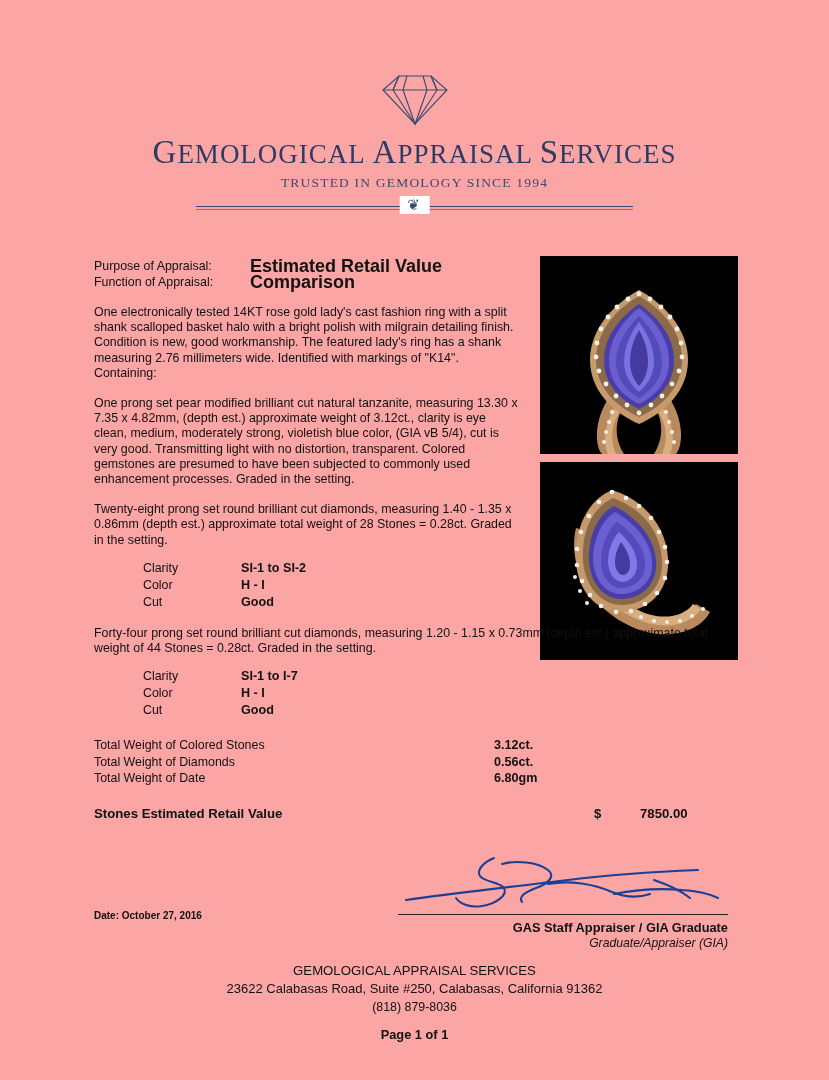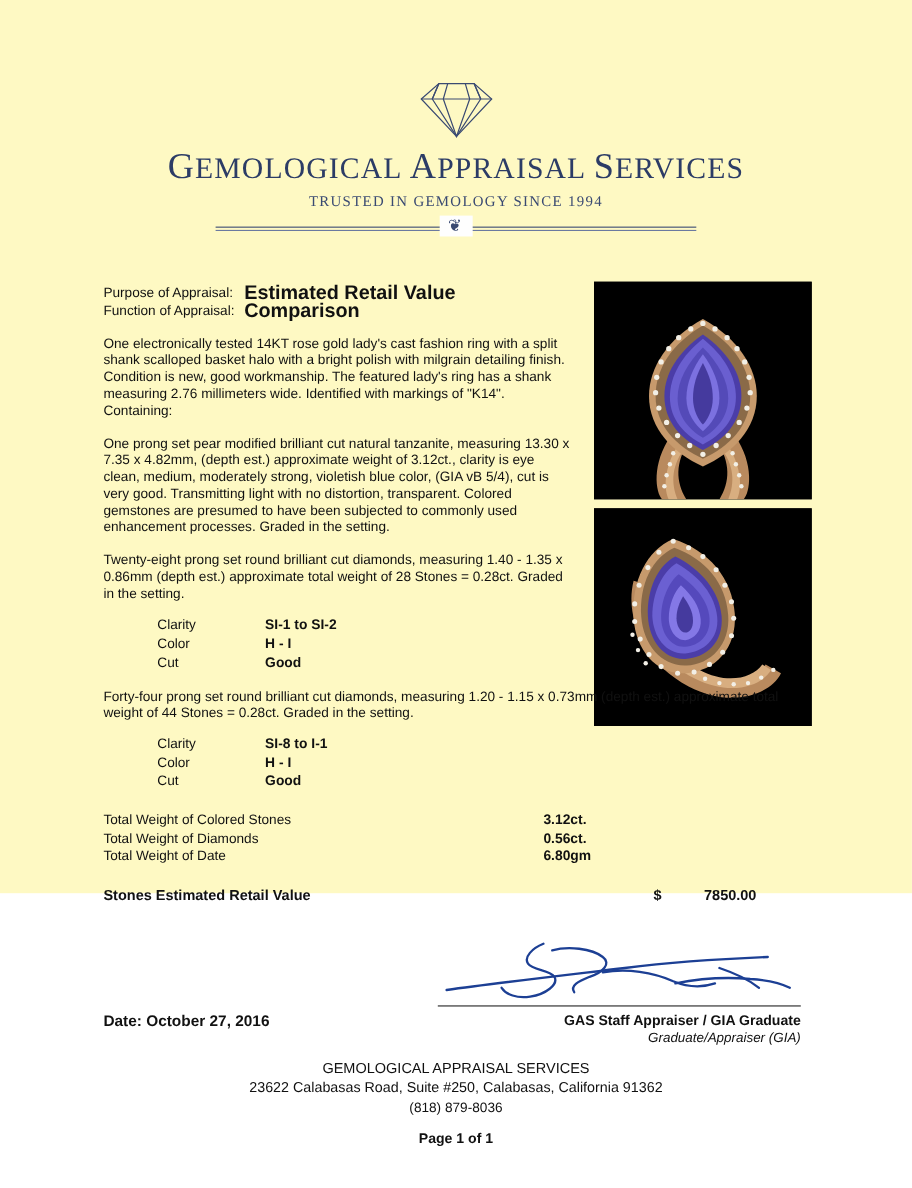--- a/index.html
+++ b/index.html
@@ -11,22 +11,22 @@
     width: 829px;
     height: 1080px;
     font-family: "Liberation Sans", sans-serif;
     color: #111111;
     position: relative;
     overflow: hidden;
   }
   .page {
     position: relative;
     width: 829px;
-    height: 812px;
-    background: #fef9c3;
+    height: 1080px;
+    background: #fca5a5;
   }
 
   
   .header {
     position: absolute;
     top: 72px;
     left: 0;
     width: 829px;
     text-align: center;
   }
@@ -90,20 +90,21 @@
     top: 258px;
     left: 94px;
     width: 640px;
     font-size: 12.4px;
     line-height: 15.2px;
   }
 
   .kv-row {
     display: flex;
     line-height: 16px;
+    gap: 28px;
   }
   .kv-label {
     width: 128px;
     font-size: 12.4px;
   }
   .kv-value {
     font-weight: bold;
     font-size: 18px;
   }
 
@@ -223,23 +224,23 @@
     left: 398px;
     top: 74px;
     width: 330px;
     text-align: right;
     font-style: italic;
     font-size: 12.2px;
   }
   .date-line {
     position: absolute;
     left: 94px;
-    top: 58px;
-    font-weight: bold;
-    font-size: 14px;
+    top: 48px;
+    font-weight: bold;
+    font-size: 10px;
   }
 
   
   .footer {
     position: absolute;
     left: 0;
     top: 962px;
     width: 829px;
     text-align: center;
     font-size: 13.2px;
@@ -419,21 +420,21 @@
         <div class="spec-name">Cut</div>
         <div class="spec-val">Good</div>
       </div>
     </div>
 
     <div class="para wide">Forty-four prong set round brilliant cut diamonds, measuring 1.20 - 1.15 x 0.73mm (depth est.) approximate total weight of 44 Stones = 0.28ct. Graded in the setting.</div>
 
     <div class="spec-table">
       <div class="spec-row">
         <div class="spec-name">Clarity</div>
-        <div class="spec-val">SI-8 to I-1</div>
+        <div class="spec-val">SI-1 to I-7</div>
       </div>
       <div class="spec-row">
         <div class="spec-name">Color</div>
         <div class="spec-val">H - I</div>
       </div>
       <div class="spec-row">
         <div class="spec-name">Cut</div>
         <div class="spec-val">Good</div>
       </div>
     </div>

